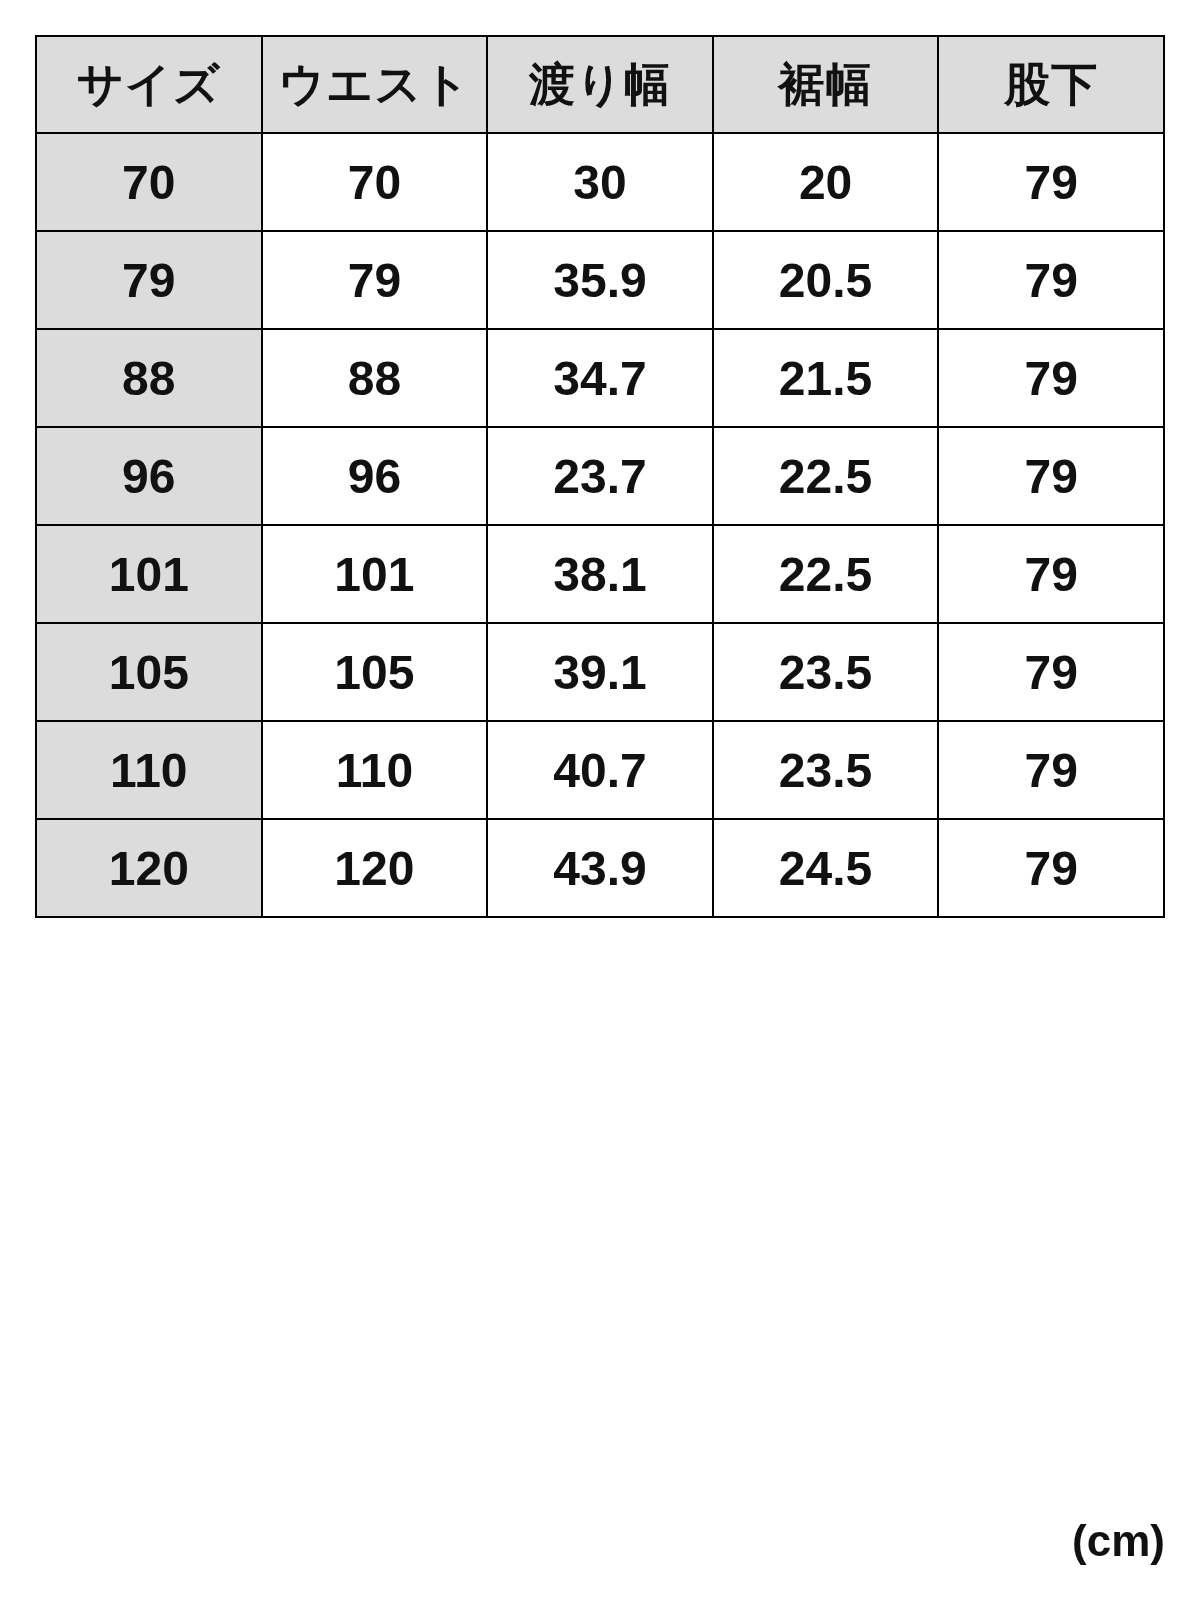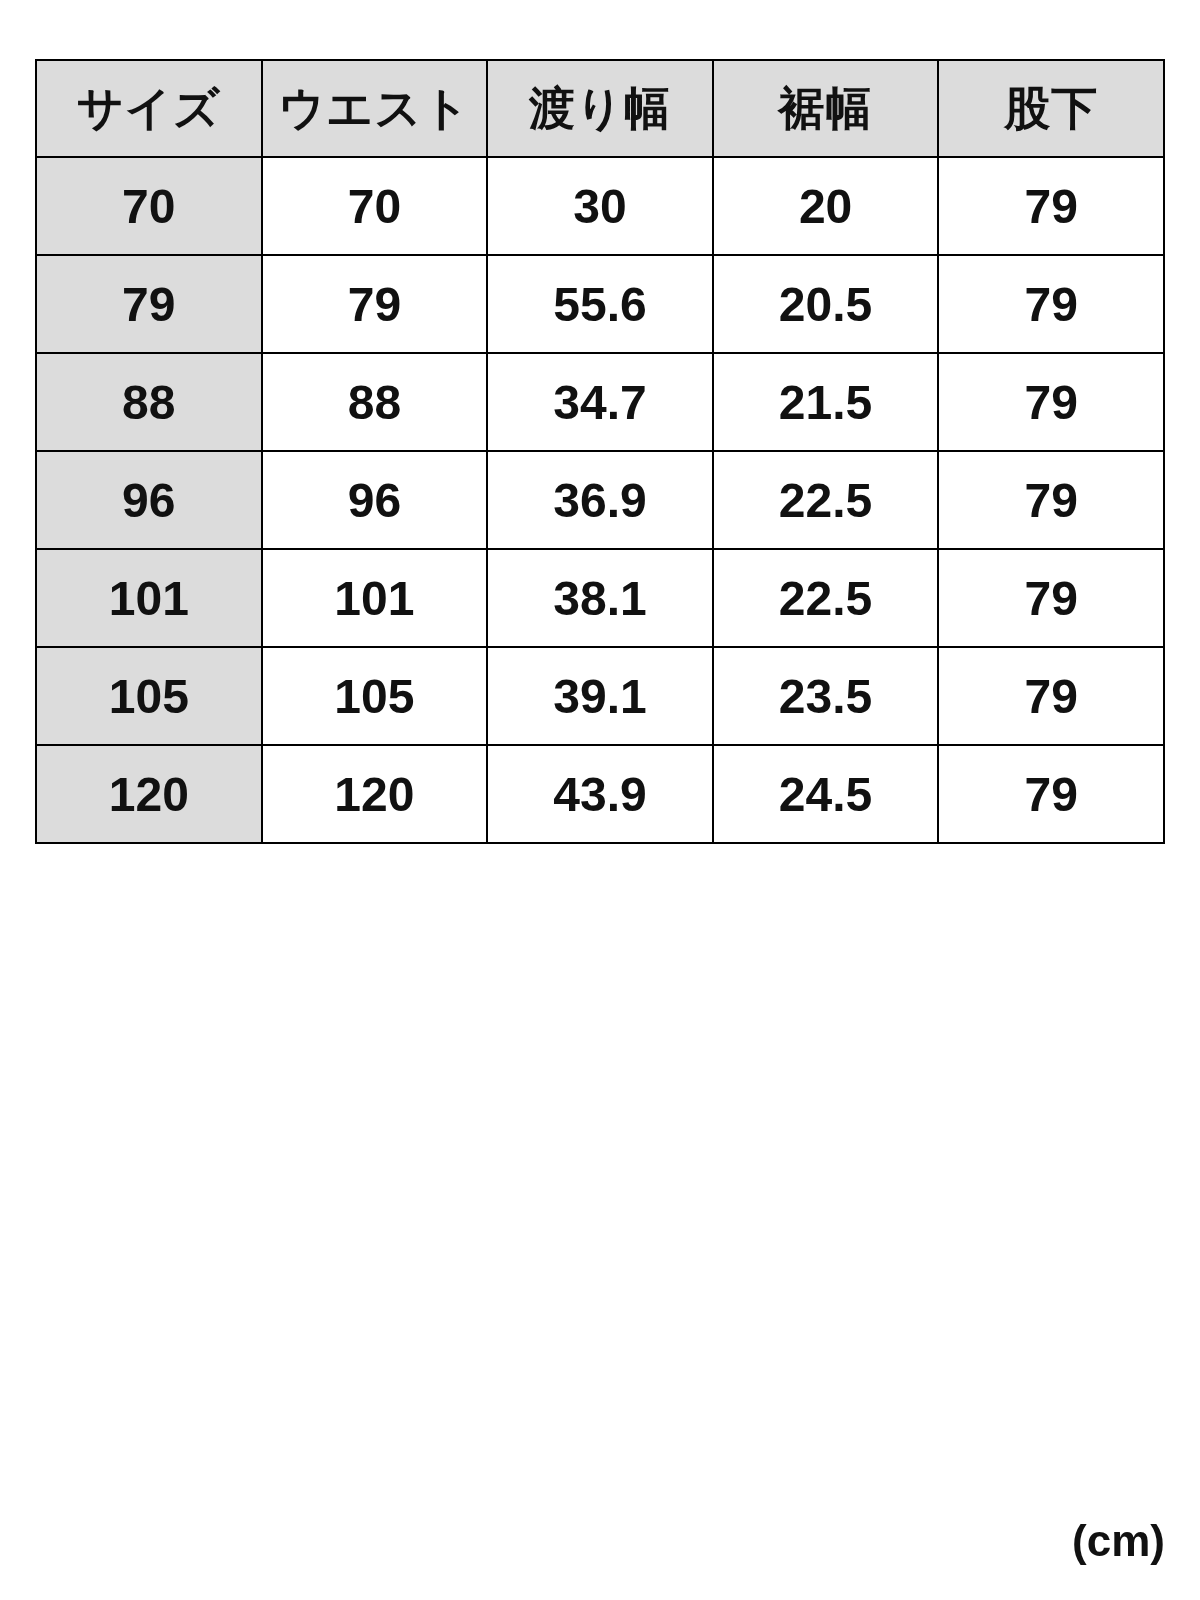--- a/index.html
+++ b/index.html
@@ -17,21 +17,20 @@
   .table-wrap {
     position: absolute;
     top: 35px;
     left: 35px;
     width: 1130px;
   }
   table.size-table {
     border-collapse: collapse;
     width: 100%;
     table-layout: fixed;
-    margin-top: 24px;
   }
   table.size-table th,
   table.size-table td {
     border: 2.5px solid #000000;
     text-align: center;
     vertical-align: middle;
     font-weight: bold;
     color: #111111;
     padding: 0;
   }
@@ -80,53 +79,60 @@
         <tr>
           <th>70</th>
           <td>70</td>
           <td>30</td>
           <td>20</td>
           <td>79</td>
         </tr>
         <tr>
           <th>79</th>
           <td>79</td>
-          <td>55.6</td>
+          <td>35.9</td>
           <td>20.5</td>
           <td>79</td>
         </tr>
         <tr>
           <th>88</th>
           <td>88</td>
           <td>34.7</td>
           <td>21.5</td>
           <td>79</td>
         </tr>
         <tr>
           <th>96</th>
           <td>96</td>
-          <td>36.9</td>
+          <td>23.7</td>
           <td>22.5</td>
           <td>79</td>
         </tr>
         <tr>
           <th>101</th>
           <td>101</td>
           <td>38.1</td>
           <td>22.5</td>
           <td>79</td>
         </tr>
         <tr>
           <th>105</th>
           <td>105</td>
           <td>39.1</td>
           <td>23.5</td>
           <td>79</td>
         </tr>
         <tr>
+          <th>110</th>
+          <td>110</td>
+          <td>40.7</td>
+          <td>23.5</td>
+          <td>79</td>
+        </tr>
+        <tr>
           <th>120</th>
           <td>120</td>
           <td>43.9</td>
           <td>24.5</td>
           <td>79</td>
         </tr>
       </tbody>
   </table>
 </div>
 

